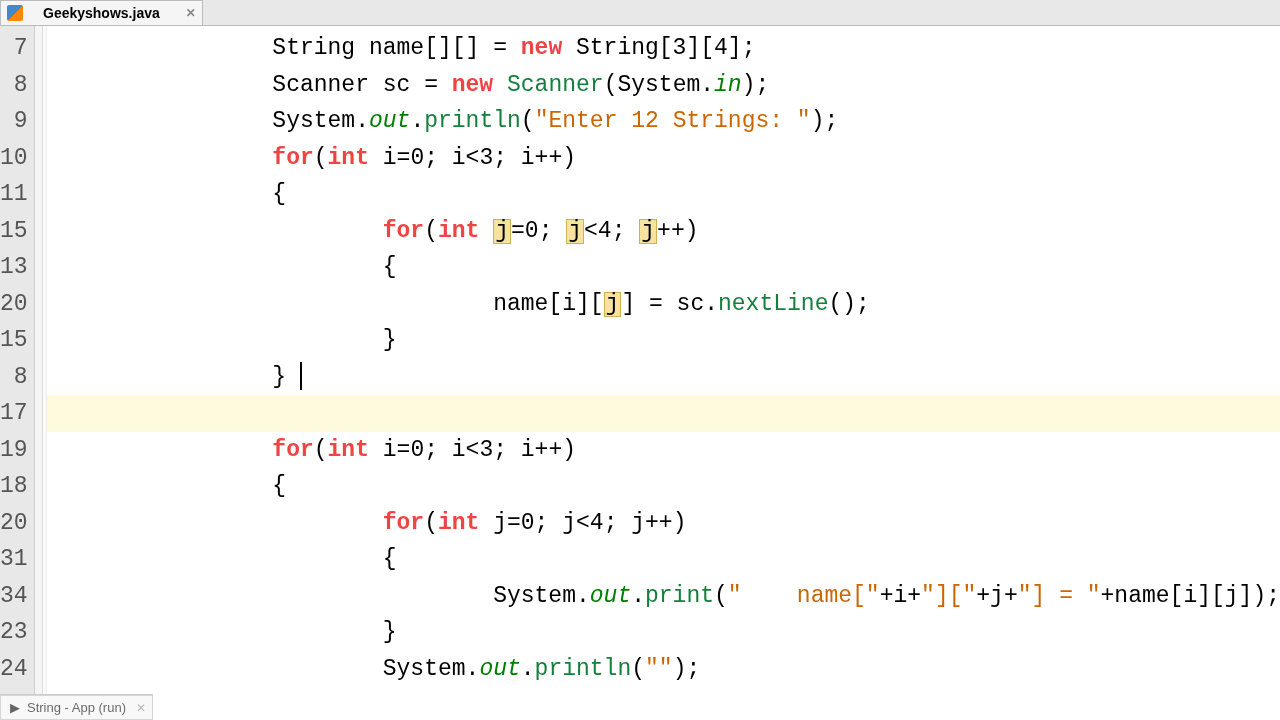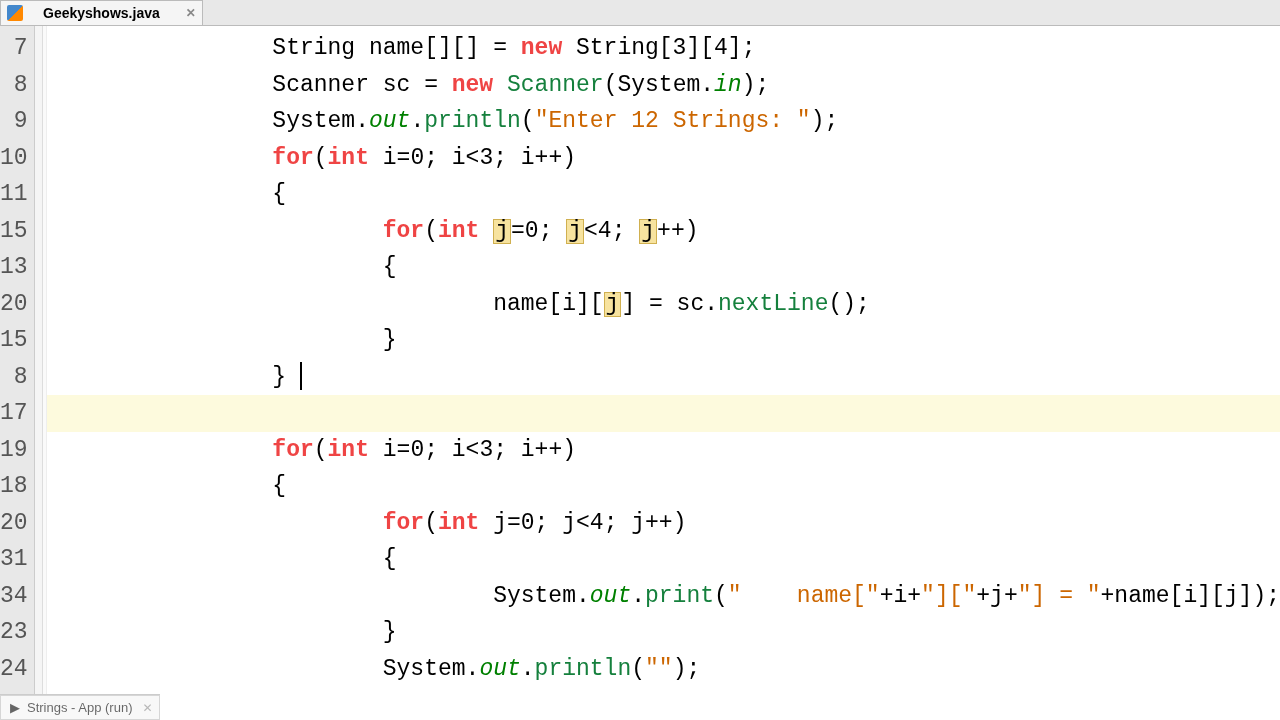--- a/index.html
+++ b/index.html
@@ -161,16 +161,16 @@
       <div class="gutter-line">24</div>
     </div>
   <div class="fold-strip"></div>
   <div class="margin-strip"></div>
   <div class="code-area" id="code"><div class="code-line"><span>                </span><span>String name[][] = </span><span class="kw">new</span><span> String[3][4];</span></div><div class="code-line"><span>                </span><span>Scanner sc = </span><span class="kw">new</span><span> </span><span class="method">Scanner</span><span>(System.</span><span class="field">in</span><span>);</span></div><div class="code-line"><span>                </span><span>System.</span><span class="field">out</span><span>.</span><span class="method">println</span><span>(</span><span class="str">"Enter 12 Strings: "</span><span>);</span></div><div class="code-line"><span>                </span><span class="kw">for</span><span>(</span><span class="kw">int</span><span> i=0; i&lt;3; i++)</span></div><div class="code-line"><span>                </span><span>{</span></div><div class="code-line"><span>                        </span><span class="kw">for</span><span>(</span><span class="kw">int</span><span> </span><span class="hl-j">j</span><span>=0; </span><span class="hl-j">j</span><span>&lt;4; </span><span class="hl-j">j</span><span>++)</span></div><div class="code-line"><span>                        </span><span>{</span></div><div class="code-line"><span>                                </span><span>name[i][</span><span class="hl-j">j</span><span>] = sc.</span><span class="method">nextLine</span><span>();</span></div><div class="code-line"><span>                        </span><span>}</span></div><div class="code-line"><span>                </span><span>} </span><span style="border-left: 2px solid rgb(0, 0, 0); display: inline-block; height: 28px; vertical-align: middle;"></span><span></span></div><div class="code-line highlighted-line"><span>                </span><span></span></div><div class="code-line"><span>                </span><span class="kw">for</span><span>(</span><span class="kw">int</span><span> i=0; i&lt;3; i++)</span></div><div class="code-line"><span>                </span><span>{</span></div><div class="code-line"><span>                        </span><span class="kw">for</span><span>(</span><span class="kw">int</span><span> j=0; j&lt;4; j++)</span></div><div class="code-line"><span>                        </span><span>{</span></div><div class="code-line"><span>                                </span><span>System.</span><span class="field">out</span><span>.</span><span class="method">print</span><span>(</span><span class="str">"    name["</span><span>+i+</span><span class="str">"]["</span><span>+j+</span><span class="str">"] = "</span><span>+name[i][j]);</span></div><div class="code-line"><span>                        </span><span>}</span></div><div class="code-line"><span>                        </span><span>System.</span><span class="field">out</span><span>.</span><span class="method">println</span><span>(</span><span class="str">""</span><span>);</span></div></div>
 </div>
 
 <div class="bottom-tab-bar">
   <div class="bottom-tab">
     <span class="tab-icon">▶</span>
-    <span>Strings - App (run)</span>
+    <span>String - App (run)</span>
     <span class="close-icon">✕</span>
   </div>
 </div>
 
 </body></html>

